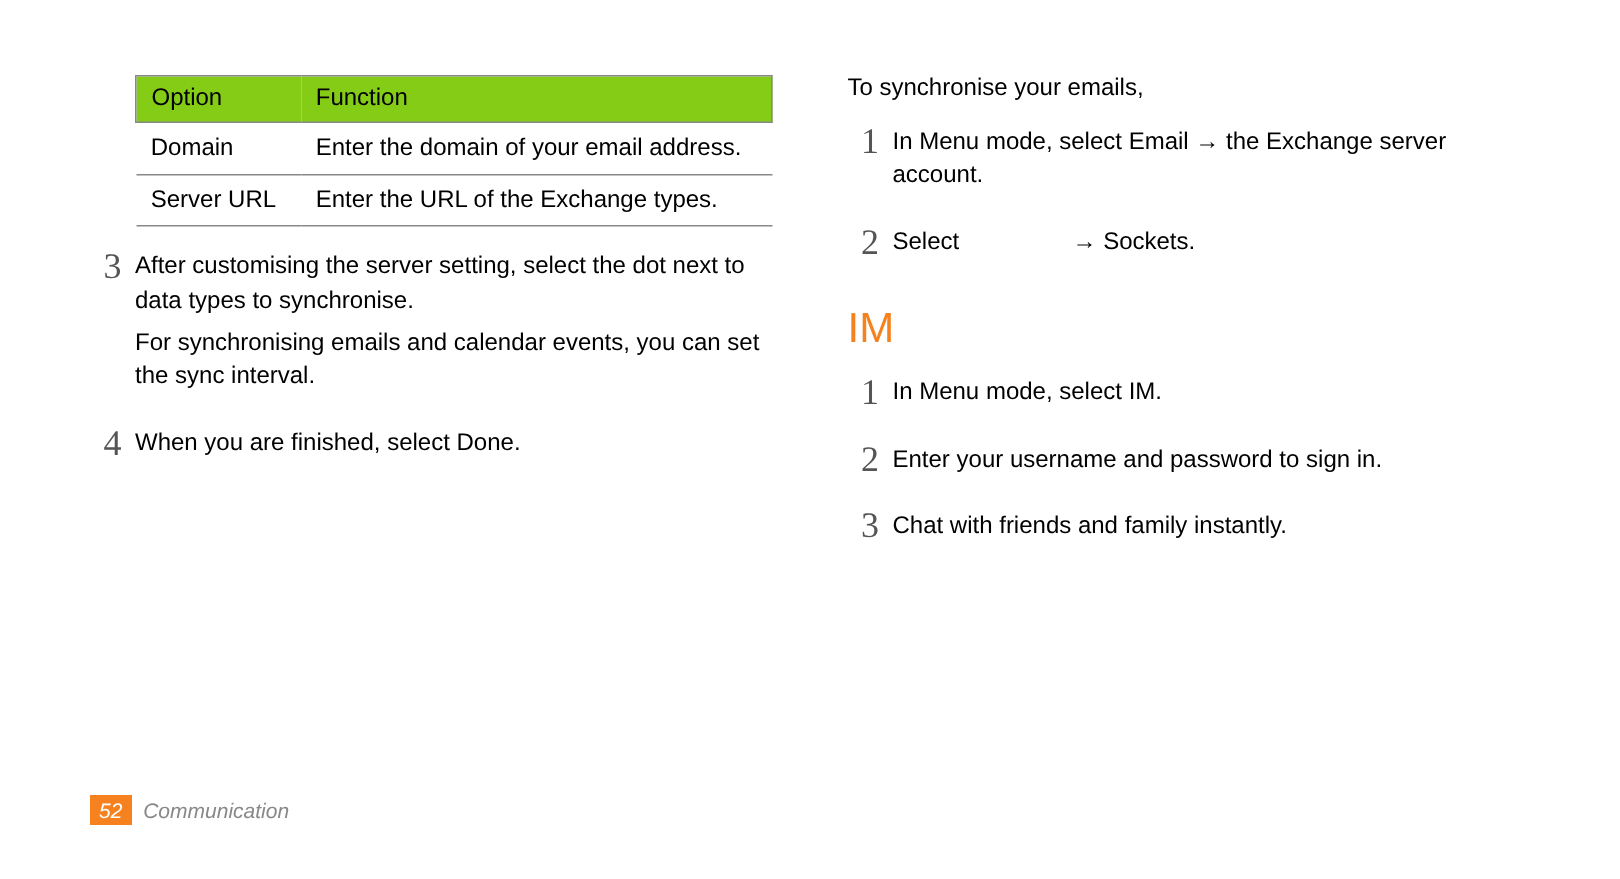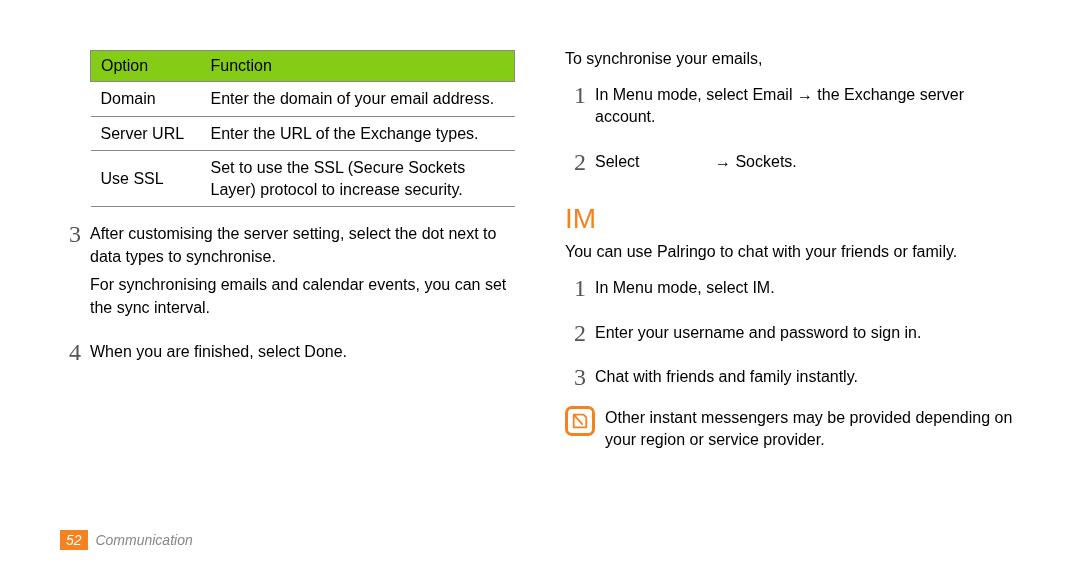--- a/index.html
+++ b/index.html
@@ -141,24 +141,20 @@
       </thead>
       <tbody>
         <tr>
           <td>Domain</td>
           <td>Enter the domain of your email address.</td>
         </tr>
         <tr>
           <td>Server URL</td>
           <td>Enter the URL of the Exchange types.</td>
         </tr>
-        <tr>
-          <td>Use SSL</td>
-          <td>Set to use the SSL (Secure Sockets Layer) protocol to increase security.</td>
-        </tr>
       </tbody>
     </table>
 
     <div class="step">
       <div class="step-num">3</div>
       <div class="step-body">
         <p>After customising the server setting, select the dot next to data types to synchronise.</p>
         <p>For synchronising emails and calendar events, you can set the sync interval.</p>
       </div>
     </div>
@@ -184,21 +180,20 @@
     </div>
 
     <div class="step">
       <div class="step-num">2</div>
       <div class="step-body">
         <p><span style="display:inline-block; width:120px;">Select</span><span>→ Sockets.</span></p>
       </div>
     </div>
 
     <h2 class="heading">IM</h2>
-    <p class="desc">You can use Palringo to chat with your friends or family.</p>
 
     <div class="step">
       <div class="step-num">1</div>
       <div class="step-body">
         <p><span>In Menu mode, select </span><span>IM</span><span>.</span></p>
       </div>
     </div>
 
     <div class="step">
       <div class="step-num">2</div>
@@ -207,28 +202,20 @@
       </div>
     </div>
 
     <div class="step">
       <div class="step-num">3</div>
       <div class="step-body">
         <p>Chat with friends and family instantly.</p>
       </div>
     </div>
 
-    <div class="note">
-      <div class="note-icon">
-        <svg width="18" height="18" viewBox="0 0 20 20">
-          <path d="M3 3 L14 3 L17 6 L17 17 L3 17 Z M3 3 L13 14" fill="none" stroke="#f5821f" stroke-width="2" stroke-linejoin="round"></path>
-        </svg>
-      </div>
-      <div class="note-text">Other instant messengers may be provided depending on your region or service provider.</div>
-    </div>
 
   </div>
 
 </div>
 
 <div class="footer">
   <span class="page-num">52</span>
   <span class="footer-label">Communication</span>
 </div>
 

